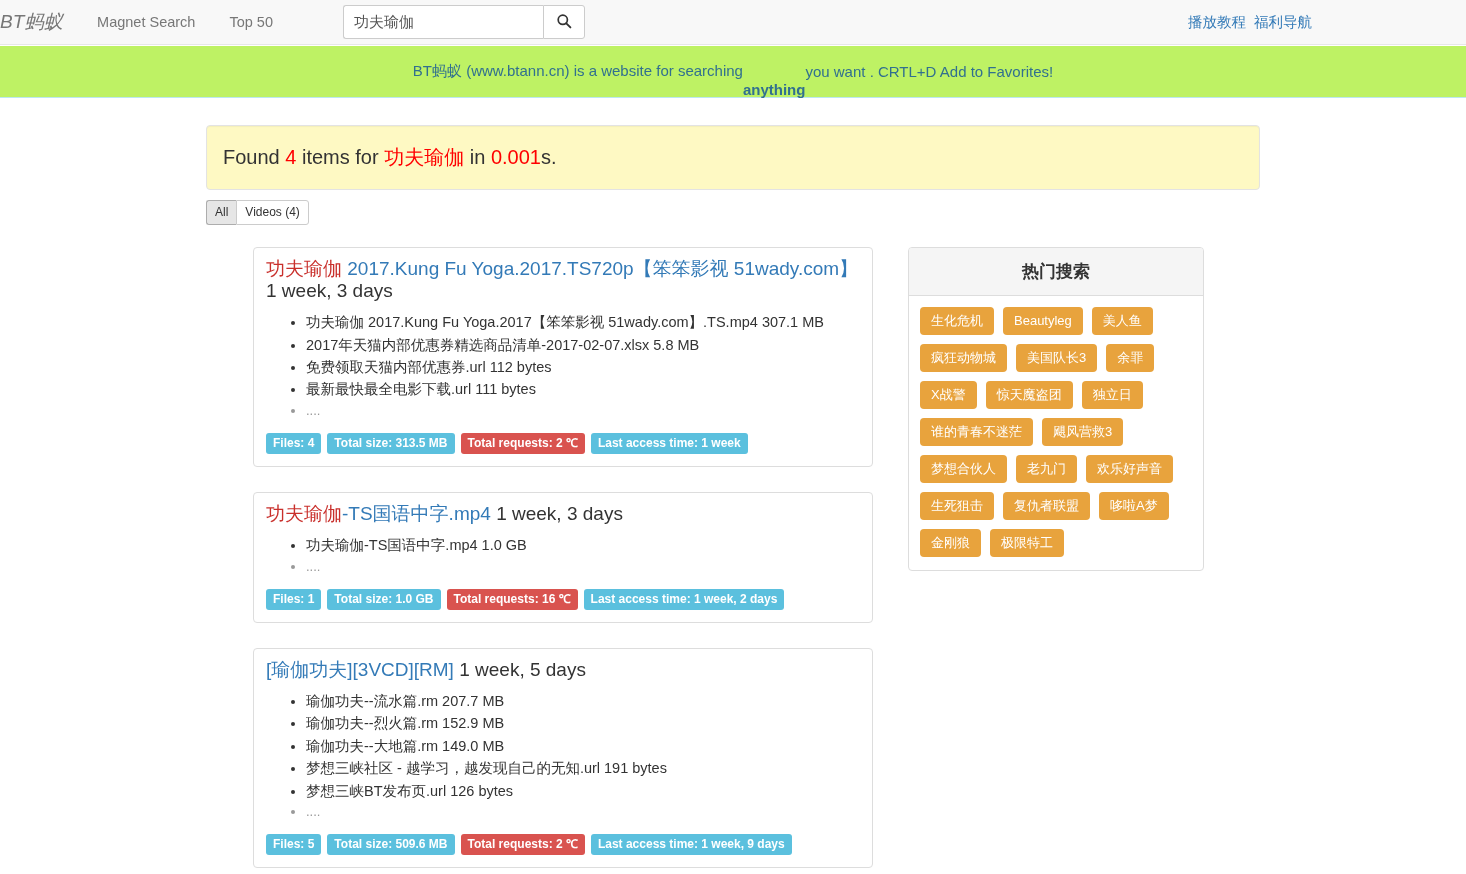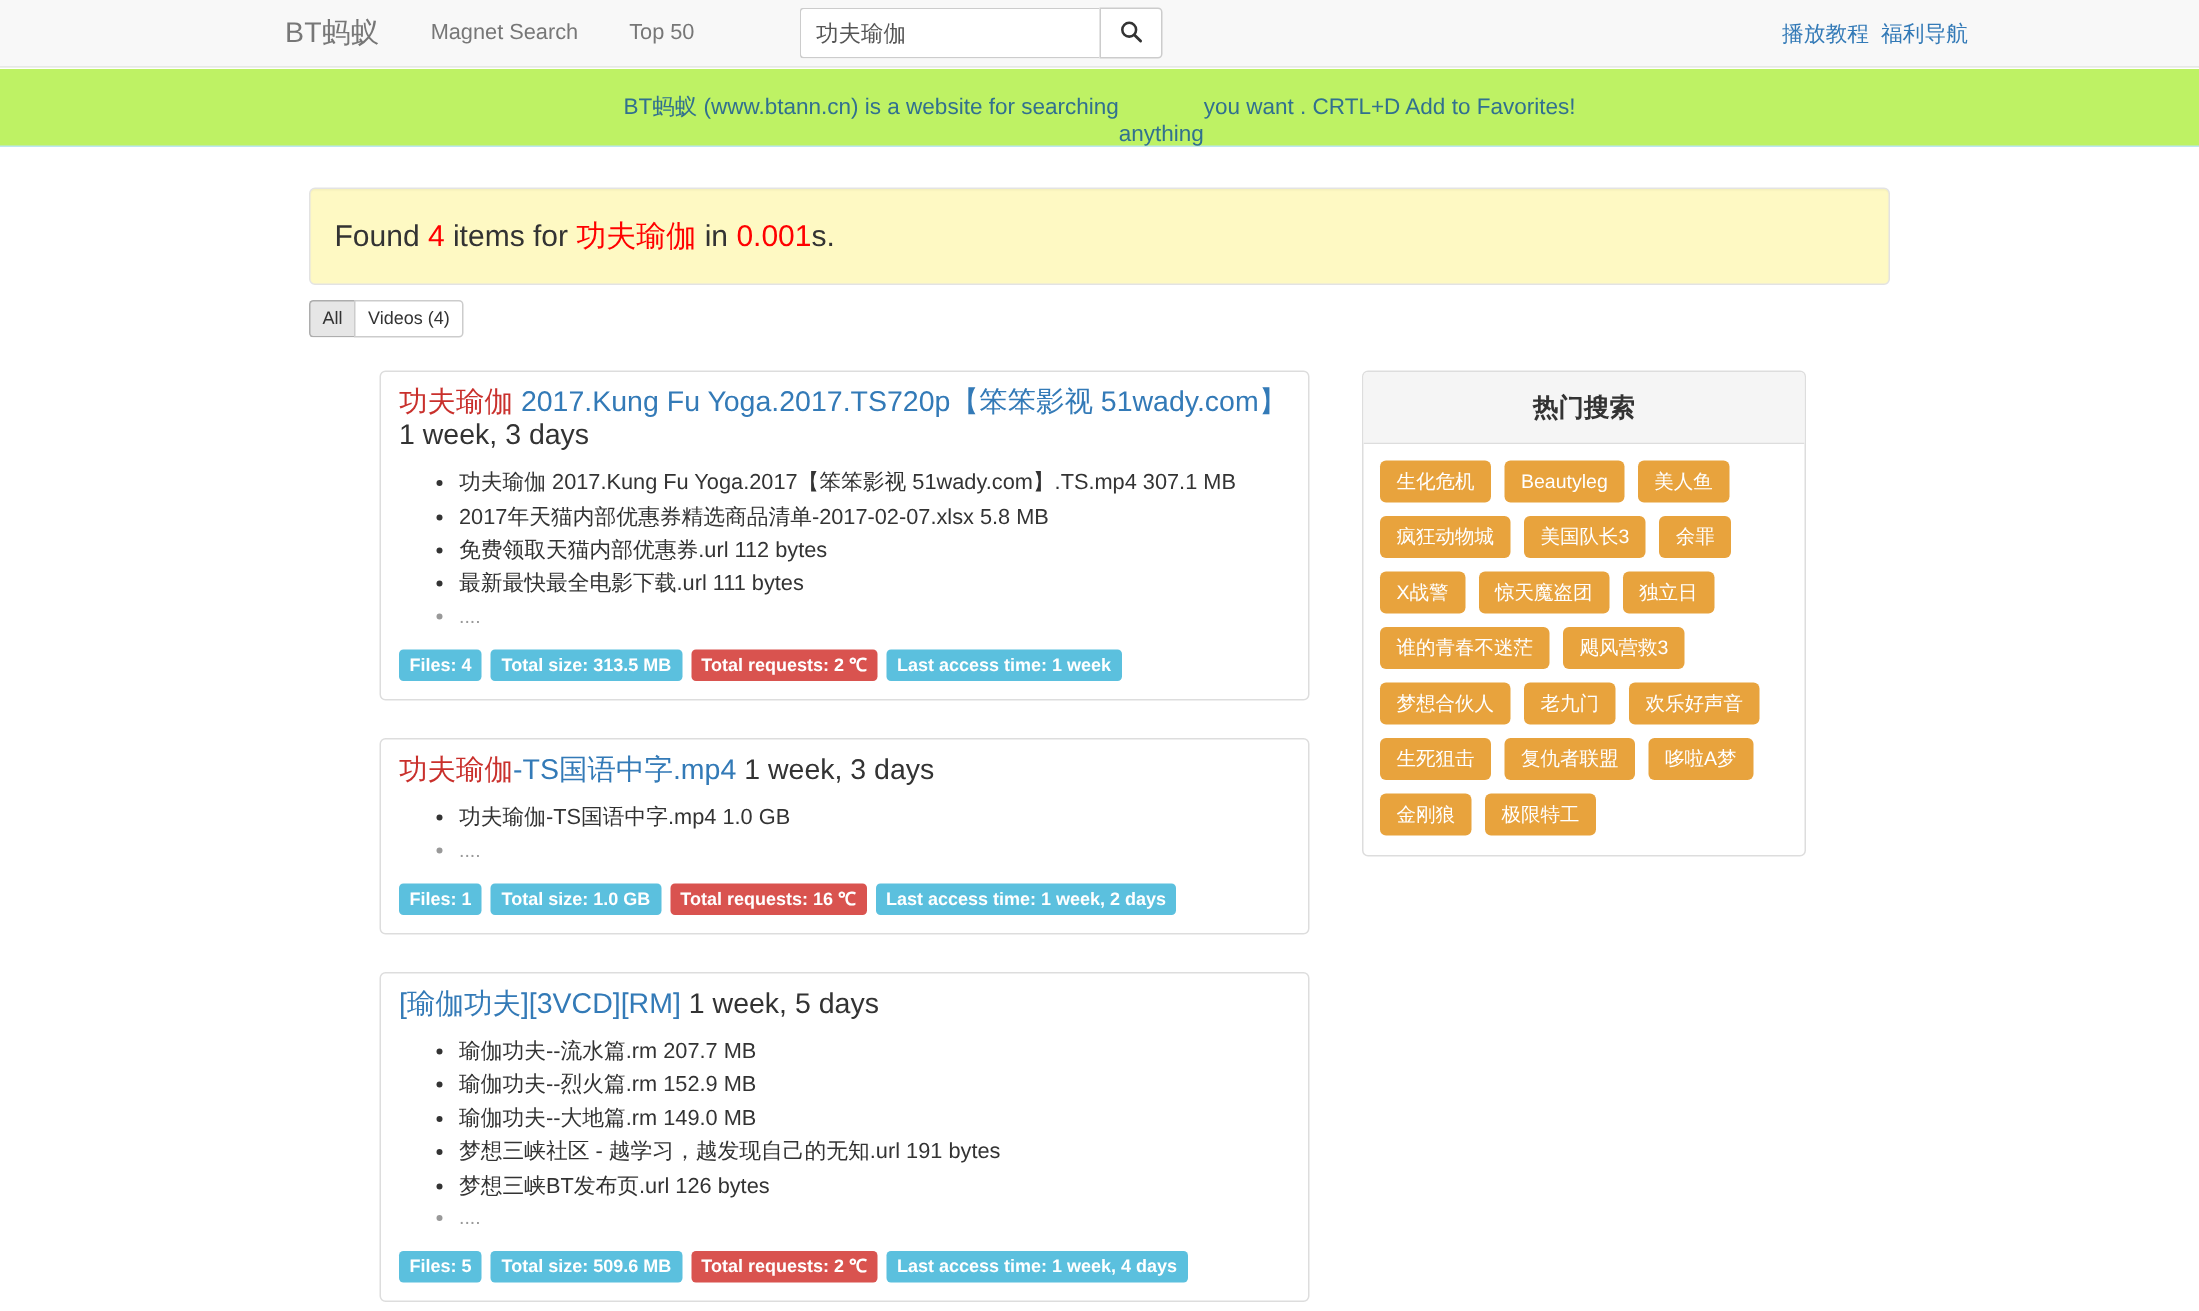--- a/index.html
+++ b/index.html
@@ -14,25 +14,25 @@
   
   .navbar {
     height: 45px;
     background: #f8f8f8;
     border-bottom: 1px solid #e7e7e7;
     display: flex;
     align-items: center;
     position: relative;
   }
   .brand {
-    margin-left: 190px;
     font-size: 19px;
     color: #777;
     text-decoration: none;
     letter-spacing: .2px;
+    font-style: italic;
   }
   .nav-link {
     margin-left: 34px;
     font-size: 14.5px;
     color: #777;
     text-decoration: none;
   }
   .search-form {
     margin-left: 70px;
     display: flex;
@@ -81,21 +81,21 @@
     background: #bef264;
     border-top: 1px solid #fff;
     border-bottom: 1px solid #bce8f1;
     height: 53px;
     display: flex;
     align-items: center;
     justify-content: center;
     color: #31708f;
     font-size: 15px;
   }
-  .banner b { font-weight: normal; margin-top: 35px; }
+  .banner b { font-weight: bold; margin-top: 35px; }
 
   
   .container {
     width: 1054px;
     margin: 0 auto;
     position: relative;
   }
 
   .found-box {
     margin-top: 27px;
@@ -321,21 +321,21 @@
           <li>瑜伽功夫--烈火篇.rm 152.9 MB</li>
           <li>瑜伽功夫--大地篇.rm 149.0 MB</li>
           <li>梦想三峡社区 - 越学习，越发现自己的无知.url 191 bytes</li>
           <li>梦想三峡BT发布页.url 126 bytes</li>
           <li class="ellipsis">....</li>
         </ul>
         <div class="badges">
           <span class="badge info">Files: 5</span>
           <span class="badge info">Total size: 509.6 MB</span>
           <span class="badge danger">Total requests: 2 ℃</span>
-          <span class="badge info">Last access time: 1 week, 4 days</span>
+          <span class="badge info">Last access time: 1 week, 9 days</span>
         </div>
       </div>
 
     </div>
 
     <div class="side-col">
       <div class="panel">
         <div class="panel-head">热门搜索</div>
         <div class="panel-body">
           <a class="tag" href="#">生化危机</a>

